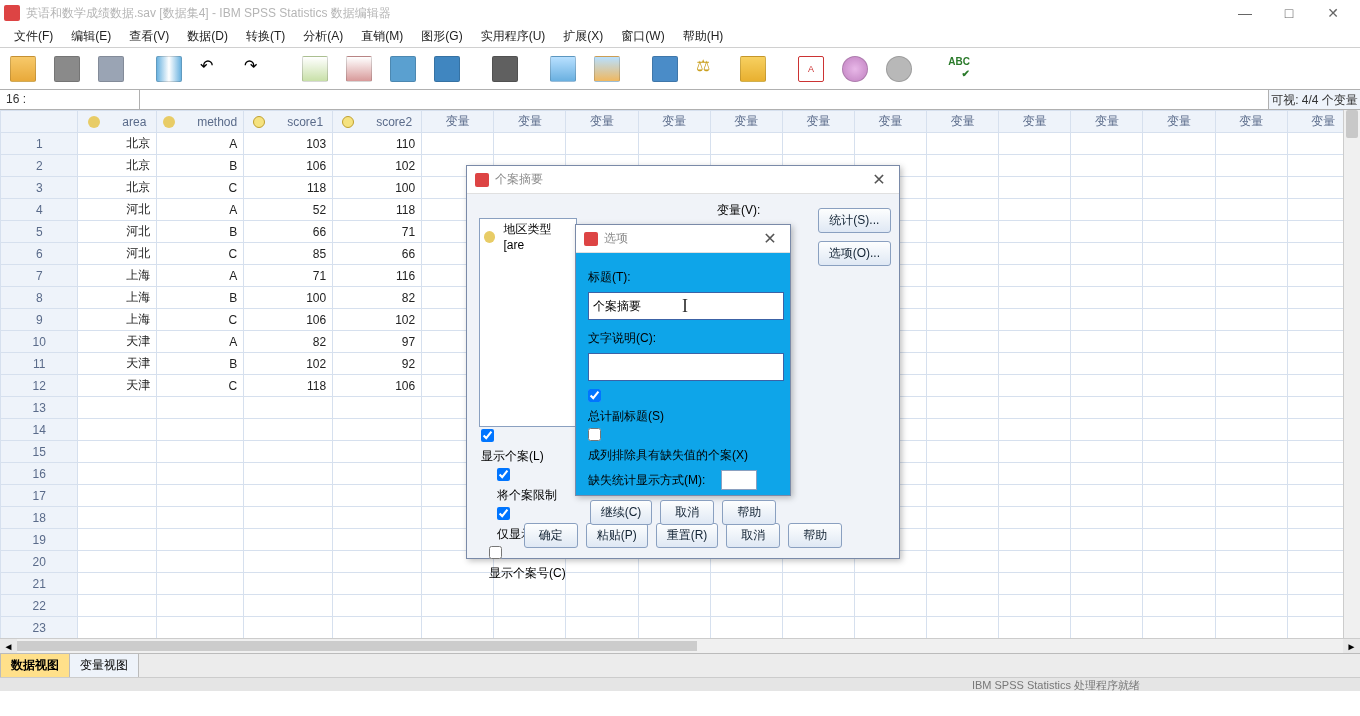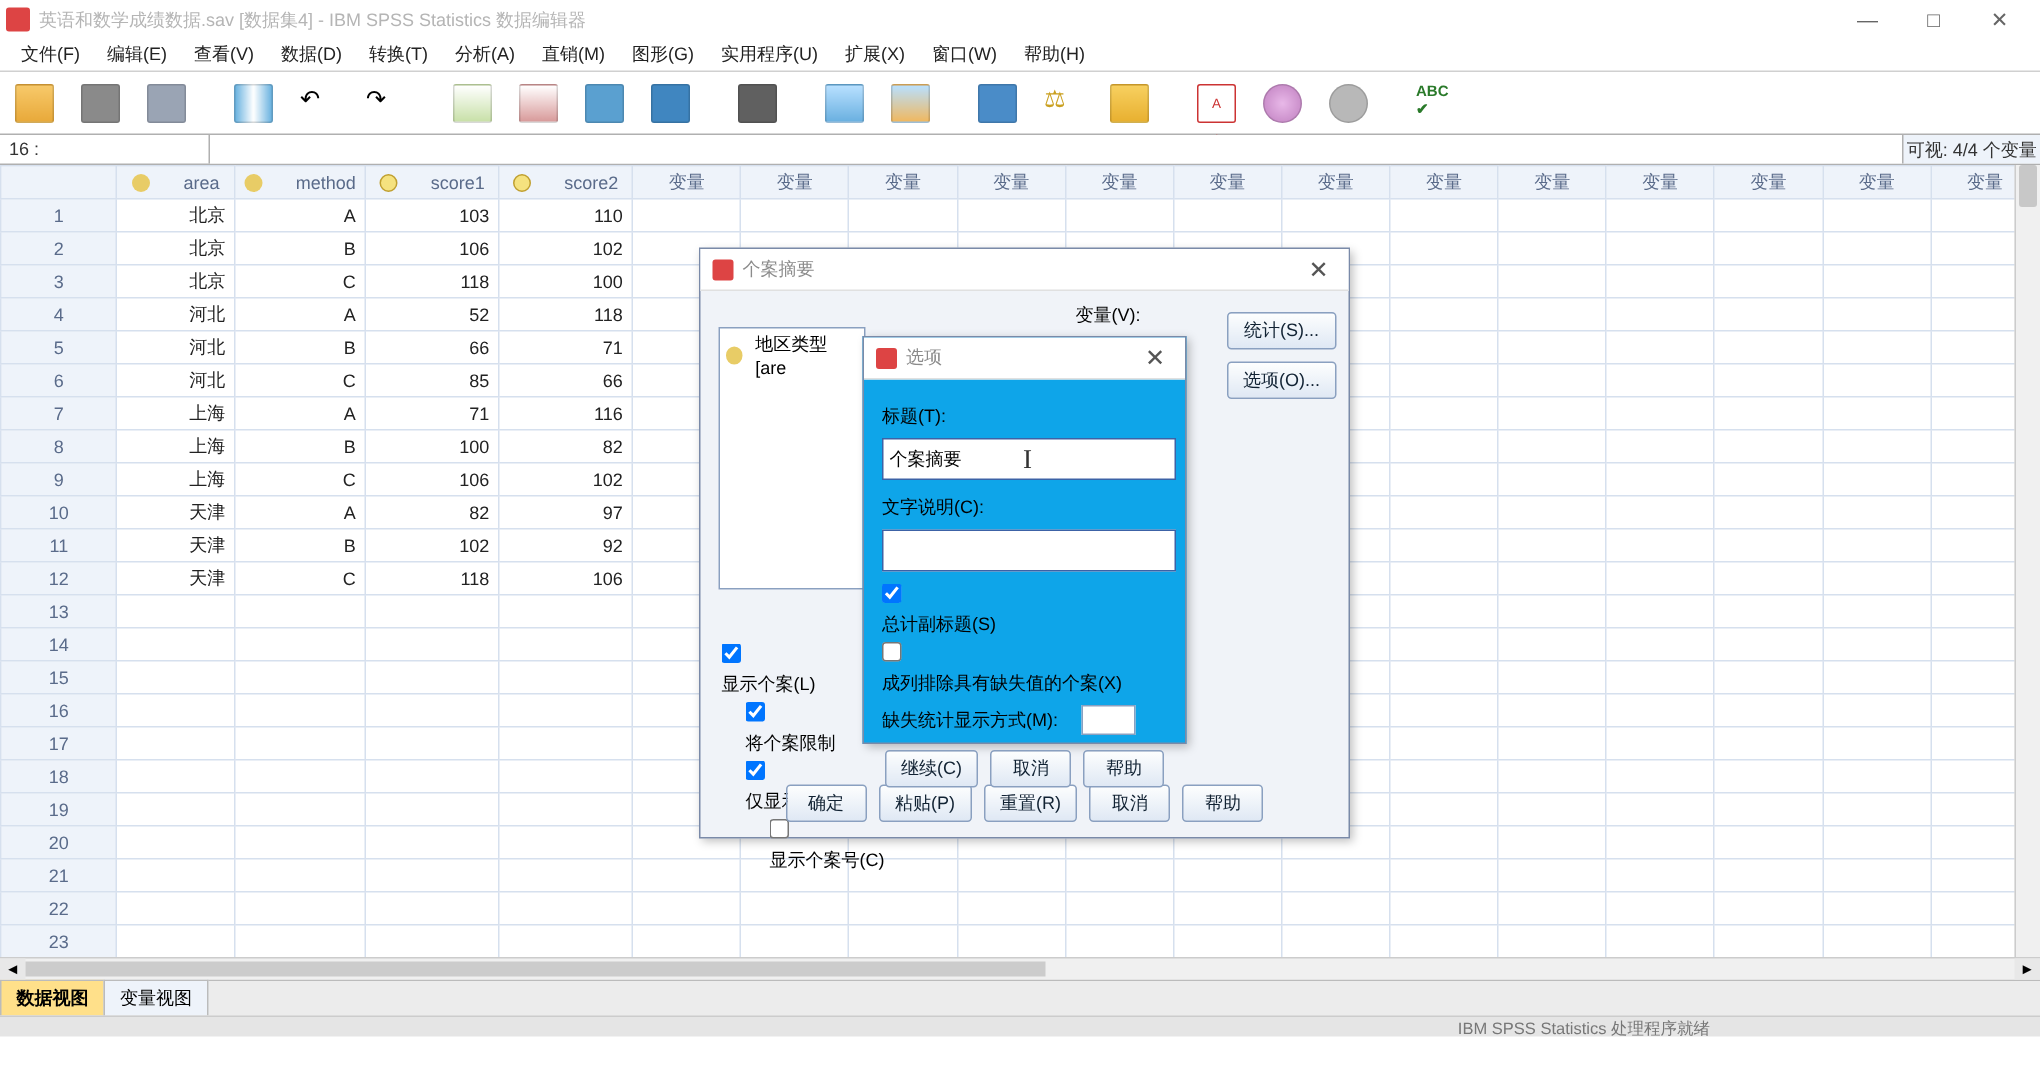--- a/index.html
+++ b/index.html
@@ -66,21 +66,21 @@
 .dialog .dlg-title .t-text { color:#8b8b8b; }
 .dialog .dlg-close { margin-left:auto; width:24px; text-align:center; color:#555; font-size:16px;}
 .dialog .dlg-body { padding: 10px 12px 8px 12px; }
 .dlg-btn { display:inline-block; padding: 3px 10px; background: linear-gradient(#fdfefe,#dfe8f4); border:1px solid #8aa0c0; border-radius:3px; color:#123; min-width:54px; text-align:center;}
 .fieldbox { background:#fff; border:1px solid #8aa0c0; }
 .chk { display:flex; align-items:flex-start; gap:6px; margin: 3px 0; flex-direction: column;}
 .chk input { width:13px; height:13px; }
 
 
 #dlg-summary { left: 466px; top: 165px; width: 434px; height: 394px; }
-#dlg-summary .left-list { position:absolute; left:12px; top:52px; width:98px; height:175px; }
+#dlg-summary .left-list { position:absolute; left:12px; top:52px; width:98px; height:209px; }
 #dlg-summary .left-list .li { padding:2px 4px; display:flex; align-items:center; gap:4px; }
 #dlg-summary .vars-label { position:absolute; left:250px; top:36px; }
 #dlg-summary .side-btns { position:absolute; right:8px; top:42px; display:flex; flex-direction:column; gap:8px;}
 #dlg-summary .checks { position:absolute; left:14px; top:260px; }
 #dlg-summary .bottom-btns { position:absolute; left:0; right:0; bottom:10px; display:flex; justify-content:center; gap:8px;}
 
 
 #dlg-options { left: 575px; top: 224px; width: 216px; height: 272px; background:#0ea5e9;}
 #dlg-options .row { margin: 6px 0; }
 #dlg-options .txt-input { width: 196px; height: 28px; padding: 3px 4px; border:1px solid #3c62a6; background:#fff; font-size:12px;}
@@ -175,21 +175,21 @@
       <div class="tb-icon" style="background:#fff;border:1px solid #c33;color:#c33;font-size:9px;line-height:24px;text-align:center">A<br>1</div>
     </div>
   <div class="tb-btn">
       <div class="tb-icon" style="background:radial-gradient(circle,#e8b8e8,#c080c0);border-radius:50%"></div>
     </div>
   <div class="tb-btn">
       <div class="tb-icon" style="background:#b8b8b8;border-radius:50%"></div>
     </div>
   <div style="width:4px"></div>
   <div class="tb-btn">
-      <div class="tb-icon" style="background:none;border:none;color:#2a7a2a;font-weight:bold;font-size:10px;text-align:left;line-height:12px">ABC<br>✔</div>
+      <div class="tb-icon" style="background:none;border:none;color:#2a7a2a;font-weight:bold;font-size:10px;text-align:right;line-height:12px">ABC<br>✔</div>
     </div>
 </div>
 
 <div class="cellbar">
   <div class="cellref">16 :</div>
   <div class="cellval"></div>
   <div class="viscount">可视:  4/4 个变量</div>
 </div>
 
 <div class="grid-wrap">
@@ -764,21 +764,21 @@
         <span>显示个案(L)</span>
       </label>
     <label class="chk" style="margin-left:16px">
         <input type="checkbox" checked="" style="">
         <span>将个案限制</span>
       </label>
     <label class="chk" style="margin-left:16px">
         <input type="checkbox" checked="" style="">
         <span>仅显示有效</span>
       </label>
-    <label class="chk" style="margin-left:32px">
+    <label class="chk" style="margin-left:8px">
         <input type="checkbox" style="">
         <span>显示个案号(C)</span>
       </label>
   </div>
   <div class="bottom-btns">
     <div class="dlg-btn">确定</div>
     <div class="dlg-btn">粘贴(P)</div>
     <div class="dlg-btn">重置(R)</div>
     <div class="dlg-btn">取消</div>
     <div class="dlg-btn">帮助</div>

